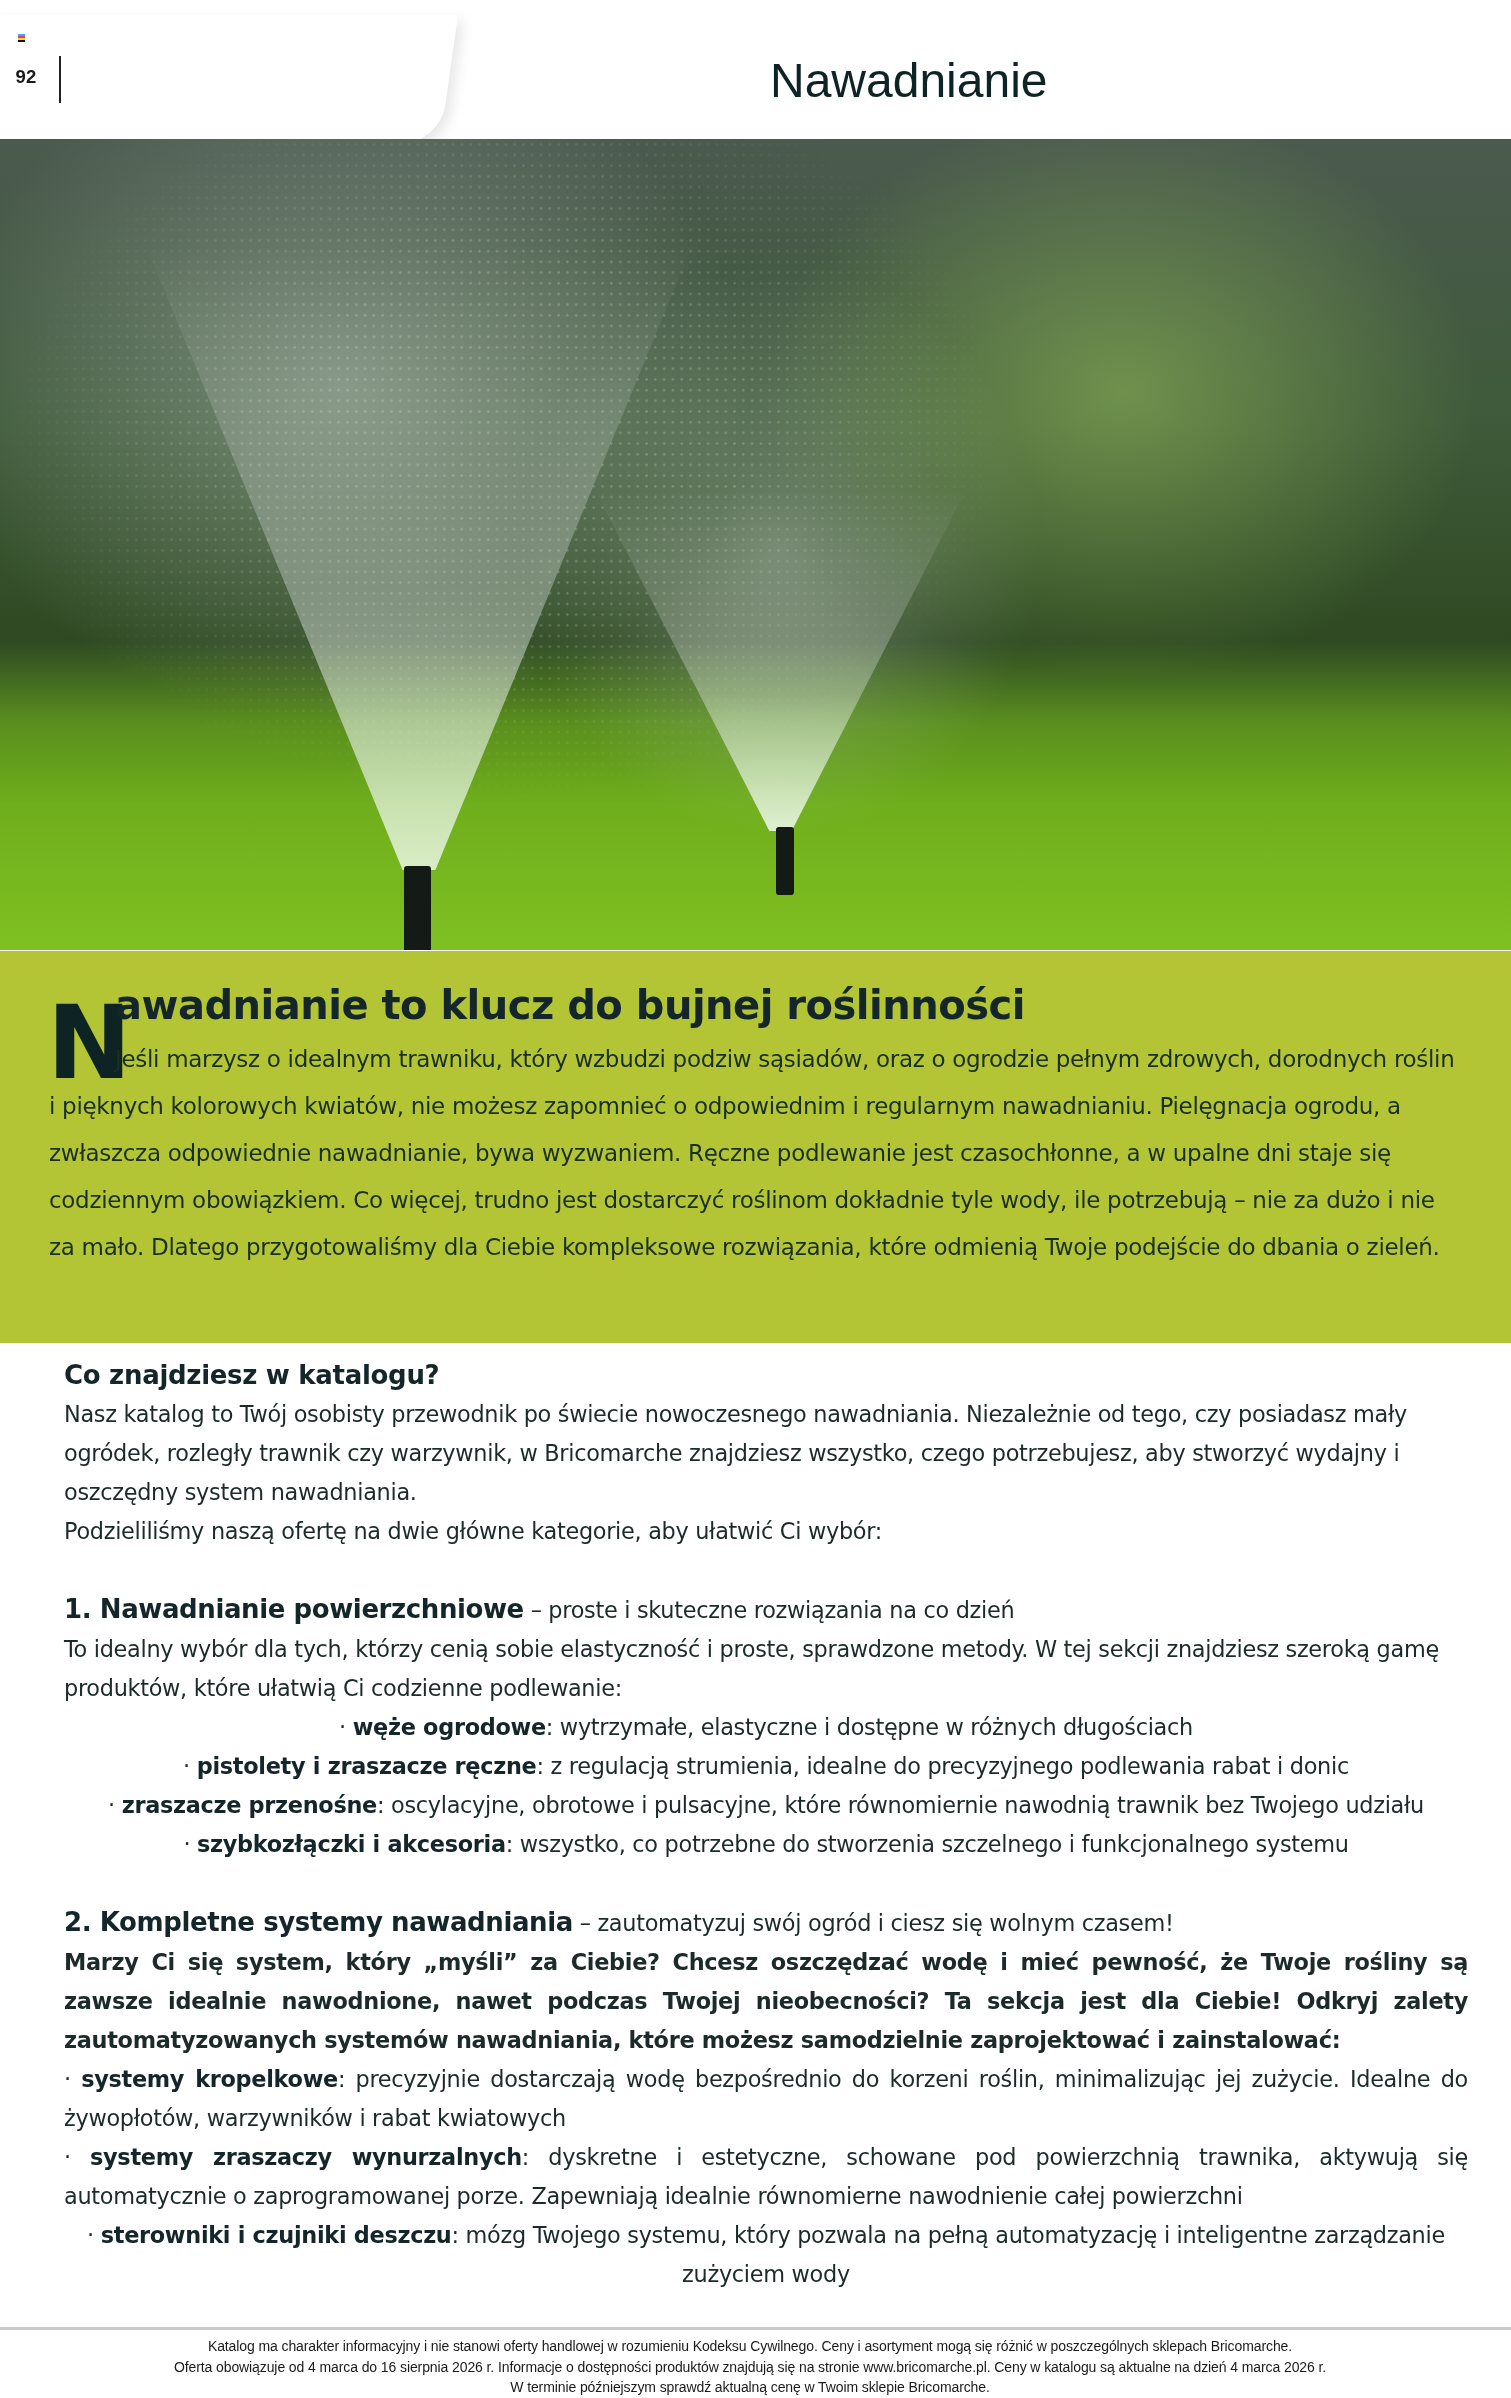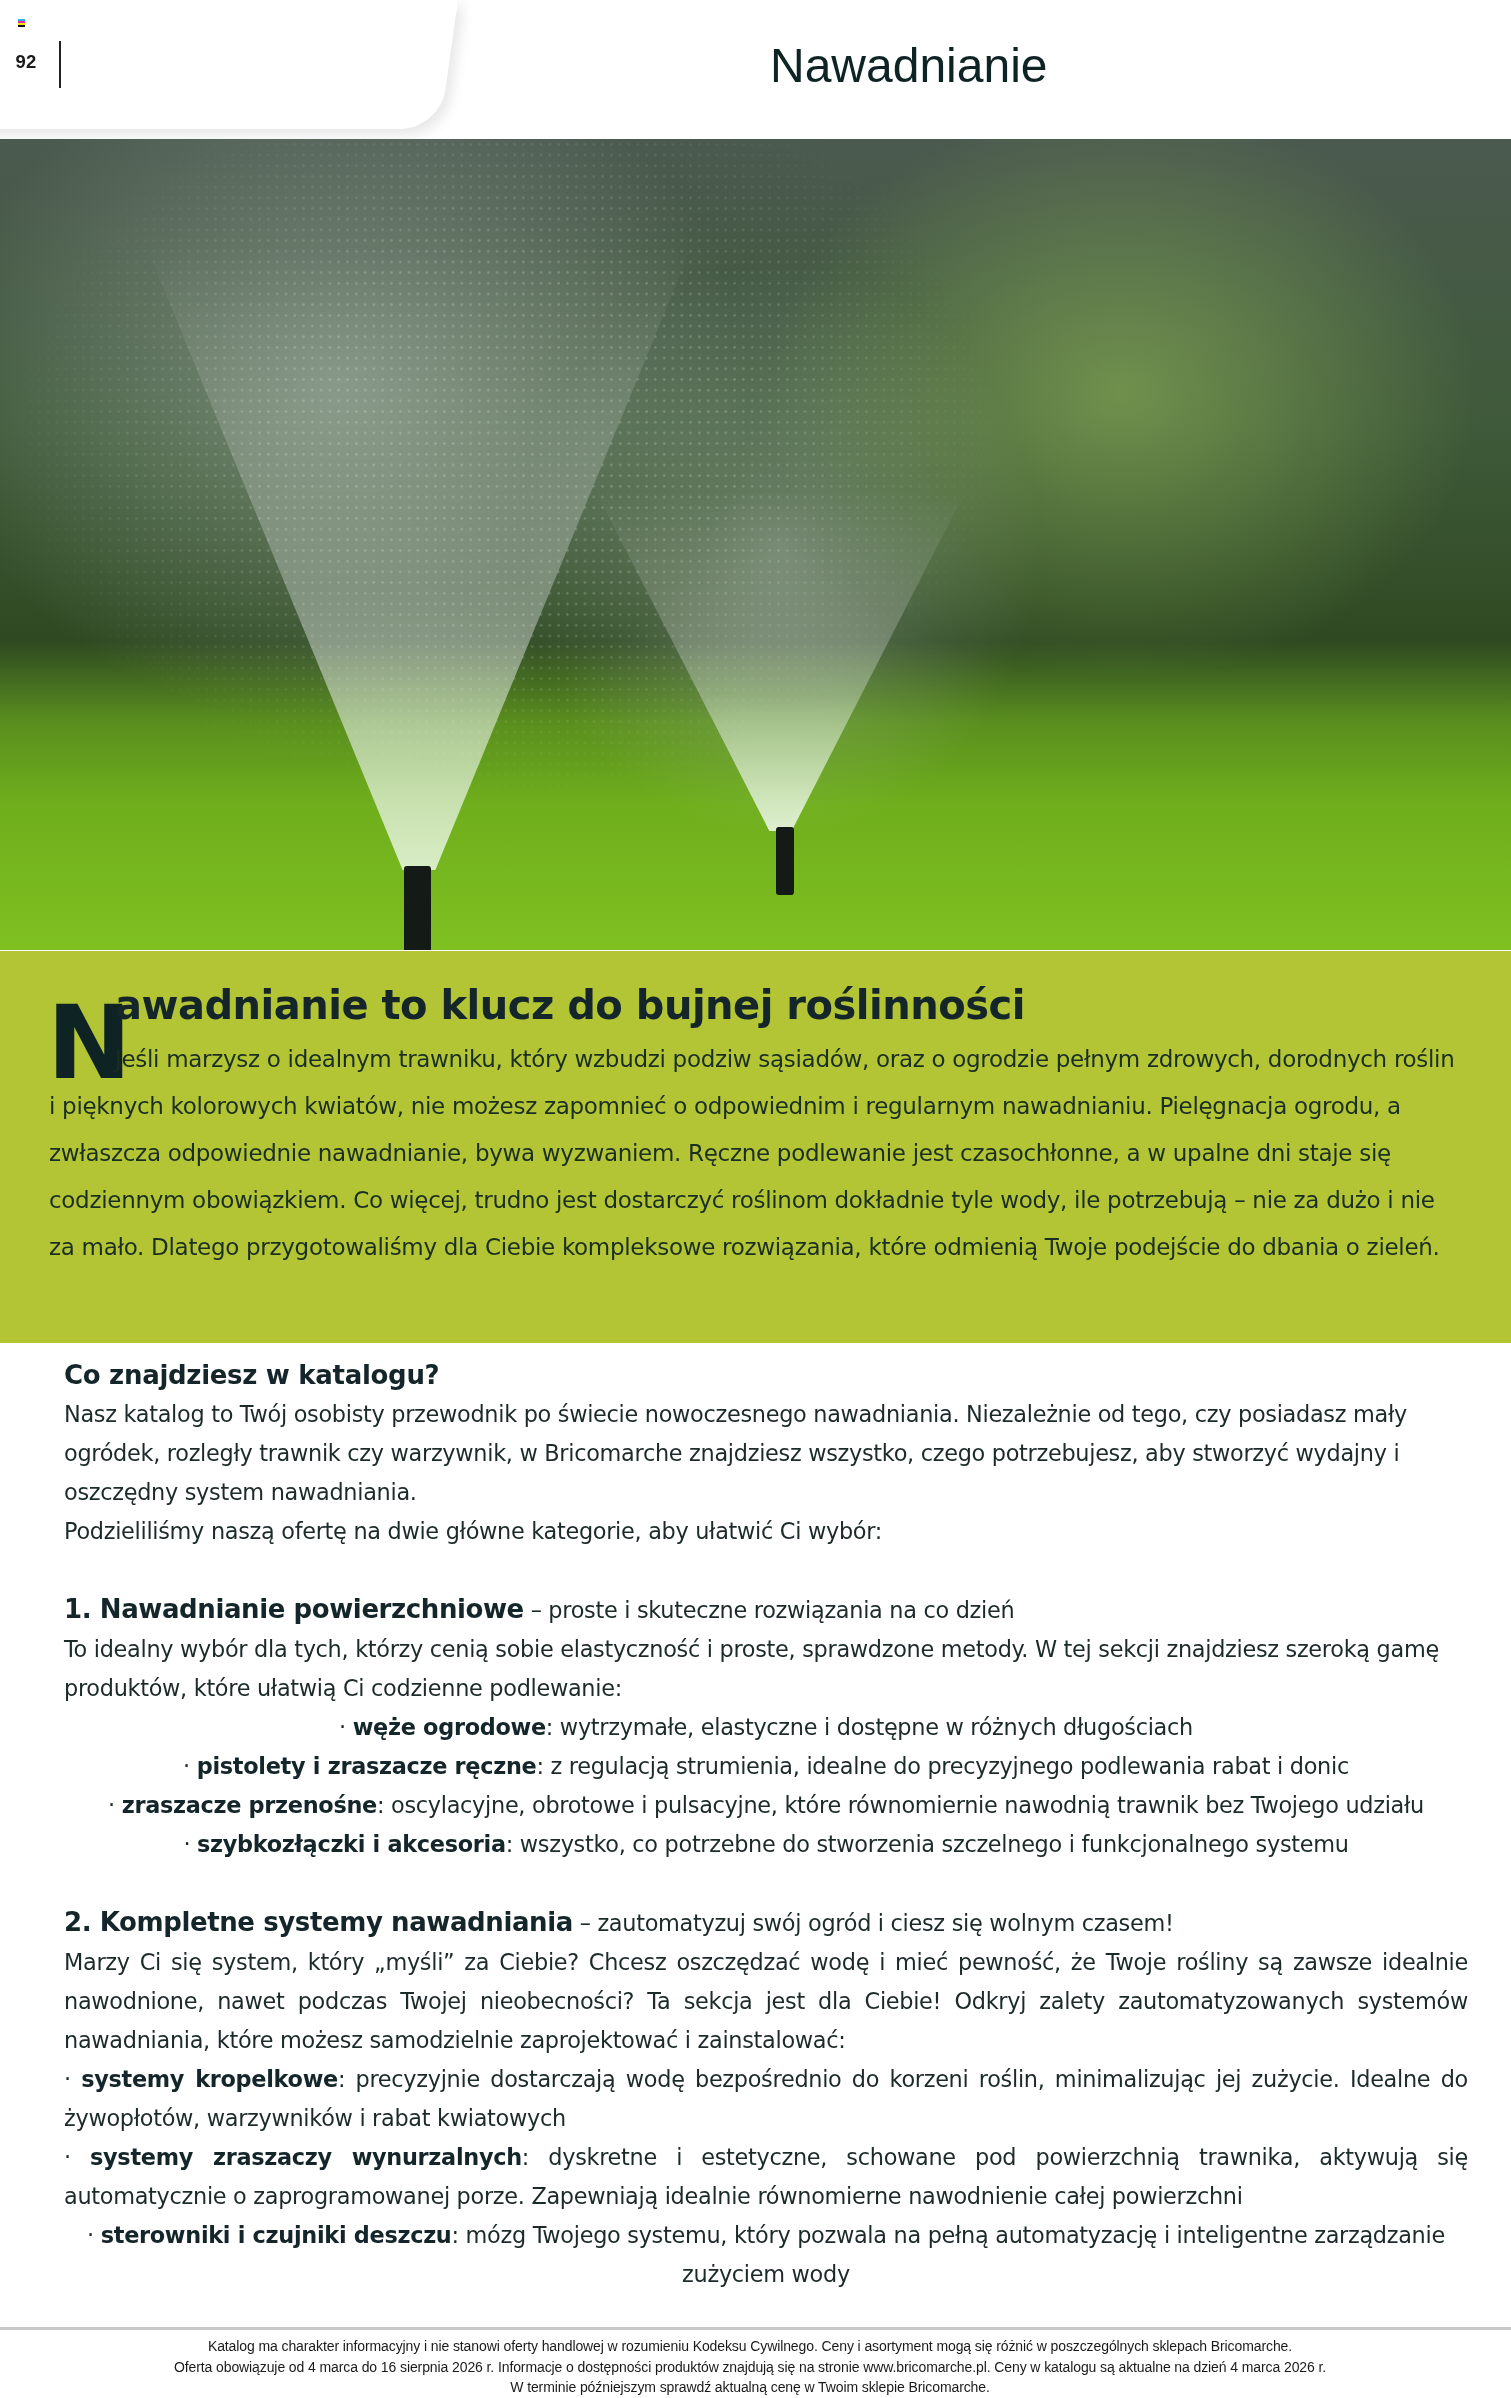--- a/index.html
+++ b/index.html
@@ -1,20 +1,20 @@
 <!DOCTYPE html>
 <html><head>
 <meta charset="utf-8">
 <style>
   * { box-sizing: border-box; margin: 0; padding: 0; }
   html, body { width: 1512px; height: 2398px; background: #ffffff; overflow: hidden; }
   body { font-family: "Liberation Sans", "DejaVu Sans", sans-serif; color: #14262a; position: relative; }
 
   
-  .header { position: absolute; left: 0; top: 0; width: 1512px; height: 120px; background: #fff; }
+  .header { position: absolute; left: 0; top: 15px; width: 1512px; height: 120px; background: #fff; }
   .logo-tab {
     position: absolute; left: 0; top: 0; width: 458px; height: 129px;
     background: #fff; border-bottom-right-radius: 39px;
     box-shadow: 5.9px 5.9px 13.7px rgba(0,0,0,0.10);
     transform: skewX(-8deg); transform-origin: top left;
   }
   .color-marker { position: absolute; left: 17.6px; top: 18.5px; width: 7.8px; height: 7.8px; }
   .color-marker span { display: block; height: 2px; }
   .page-number { position: absolute; left: 15.6px; top: 51px; font-size: 18.5px; font-weight: bold; color: #1a1a1a; }
   .page-divider { position: absolute; left: 59px; top: 41px; width: 2px; height: 47px; background: #222; }
@@ -84,21 +84,21 @@
   .intro-text {
     position: absolute; left: 49px; top: 85px; width: 1414px; font-size: 23px; line-height: 47px;
     color: #1b2e22; font-family: "DejaVu Sans", sans-serif; letter-spacing: -0.3px;
     text-indent: 66px; text-align: left;
   }
 
   
   .content { position: absolute; left: 64px; top: 1356px; width: 1404px; font-family: "DejaVu Sans", sans-serif; color: #1d2a2a; }
   .section-heading { font-size: 26px; font-weight: bold; line-height: 39px; color: #14262a; letter-spacing: -0.3px; }
   .para { font-size: 22.4px; line-height: 39px; letter-spacing: -0.3px; }
-  .para.justify { text-align: justify; }
+  .para.justify { text-align: justify; font-weight: bold; }
   .gap { height: 39px; }
   .cat-title { font-size: 26px; font-weight: bold; color: #14262a; letter-spacing: -0.4px; margin-top: 36px; }
   .cat-subtitle { font-size: 22.4px; font-weight: normal; letter-spacing: -0.3px; }
   .bullet { font-size: 22.4px; line-height: 39px; letter-spacing: -0.3px; text-align: center; }
   .bullet b { font-weight: bold; color: #14262a; }
   .bullet.justify { text-align: justify; }
 
   
   .footer-rule { position: absolute; left: 0; top: 2327px; width: 1512px; height: 2.9px; background: #c8c8c8; }
   .footer { position: absolute; left: 0; top: 2336px; width: 1500px; text-align: center; font-size: 14px; line-height: 20.5px; color: #1a1a1a; letter-spacing: -0.1px; }

